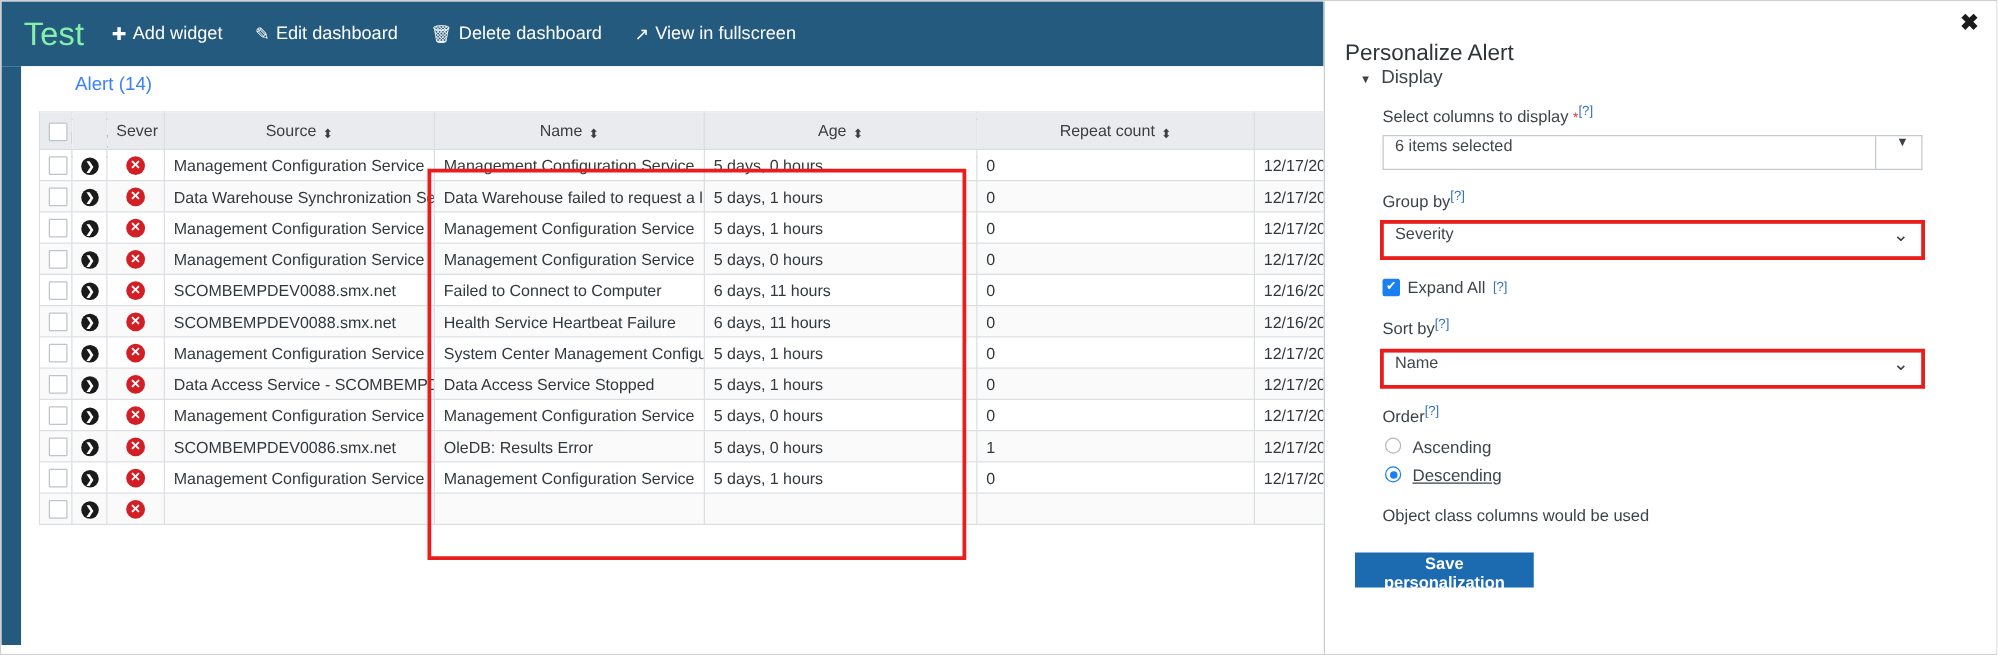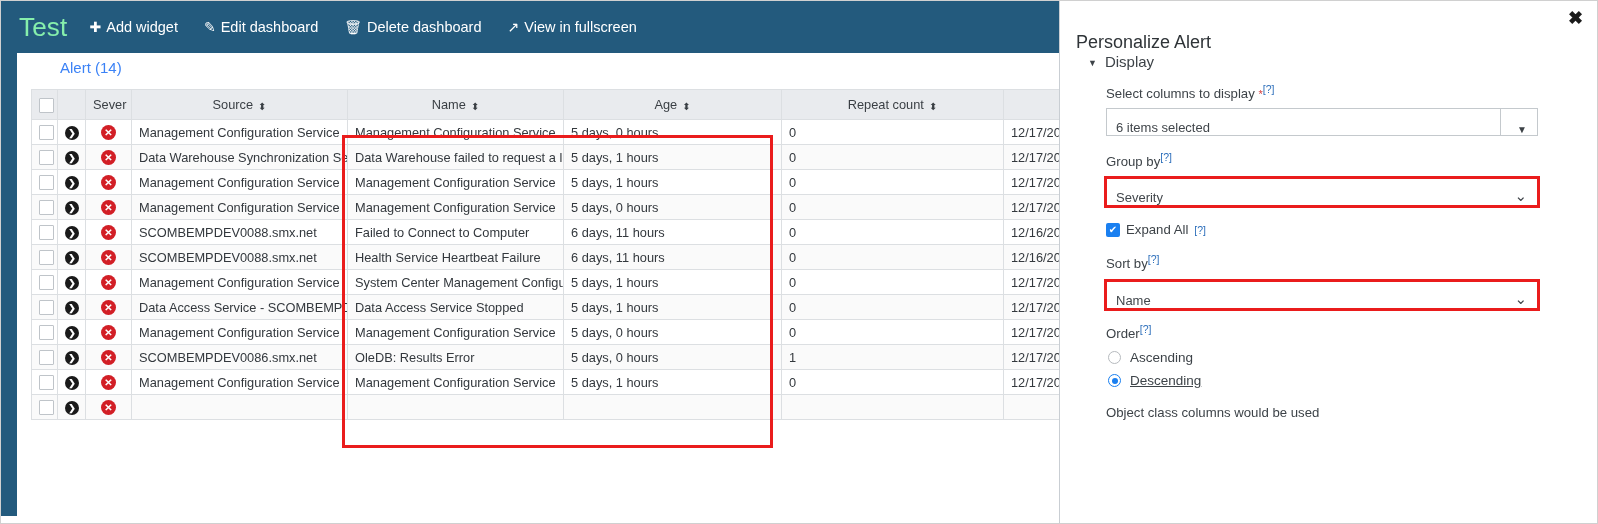--- a/index.html
+++ b/index.html
@@ -263,21 +263,21 @@
 
   .sel {
     position: absolute;
     left: 46px;
     width: 432px;
     height: 28px;
     border: 1px solid #c4c9cd;
     background: #fff;
     box-sizing: border-box;
     display: flex;
-    align-items: flex-end;
+    align-items: flex-start;
     padding-left: 9px;
     font-size: 13px;
     color: #41464b;
     cursor: pointer;
   }
   .sel .arrow {
     position: absolute;
     right: 10px;
     font-size: 10px;
     color: #3c4146;
@@ -314,21 +314,21 @@
     font-size: 10px;
     line-height: 14px;
     text-align: center;
     cursor: pointer;
   }
 
   .radio-row {
     position: absolute;
     left: 48px;
     display: flex;
-    align-items: center;
+    align-items: flex-start;
     gap: 9px;
     font-size: 13.5px;
     color: #3d4348;
     cursor: pointer;
   }
   .radio {
     width: 13px; height: 13px;
     border-radius: 50%;
     border: 1px solid #b6babe;
     background: #fff;
@@ -619,15 +619,16 @@
       <span class="radio"></span>
       <span>Ascending</span>
     </div>
     <div class="radio-row" style="top:372px;text-decoration:underline;">
       <span class="radio on"></span>
       <span>Descending</span>
     </div>
 
     <div class="note" style="top:404px;">Object class columns would be used</div>
 
+    <button class="savebtn" style="top:441px;">Save personalization</button>
   </div>
 
 </div>
 
 </body></html>

